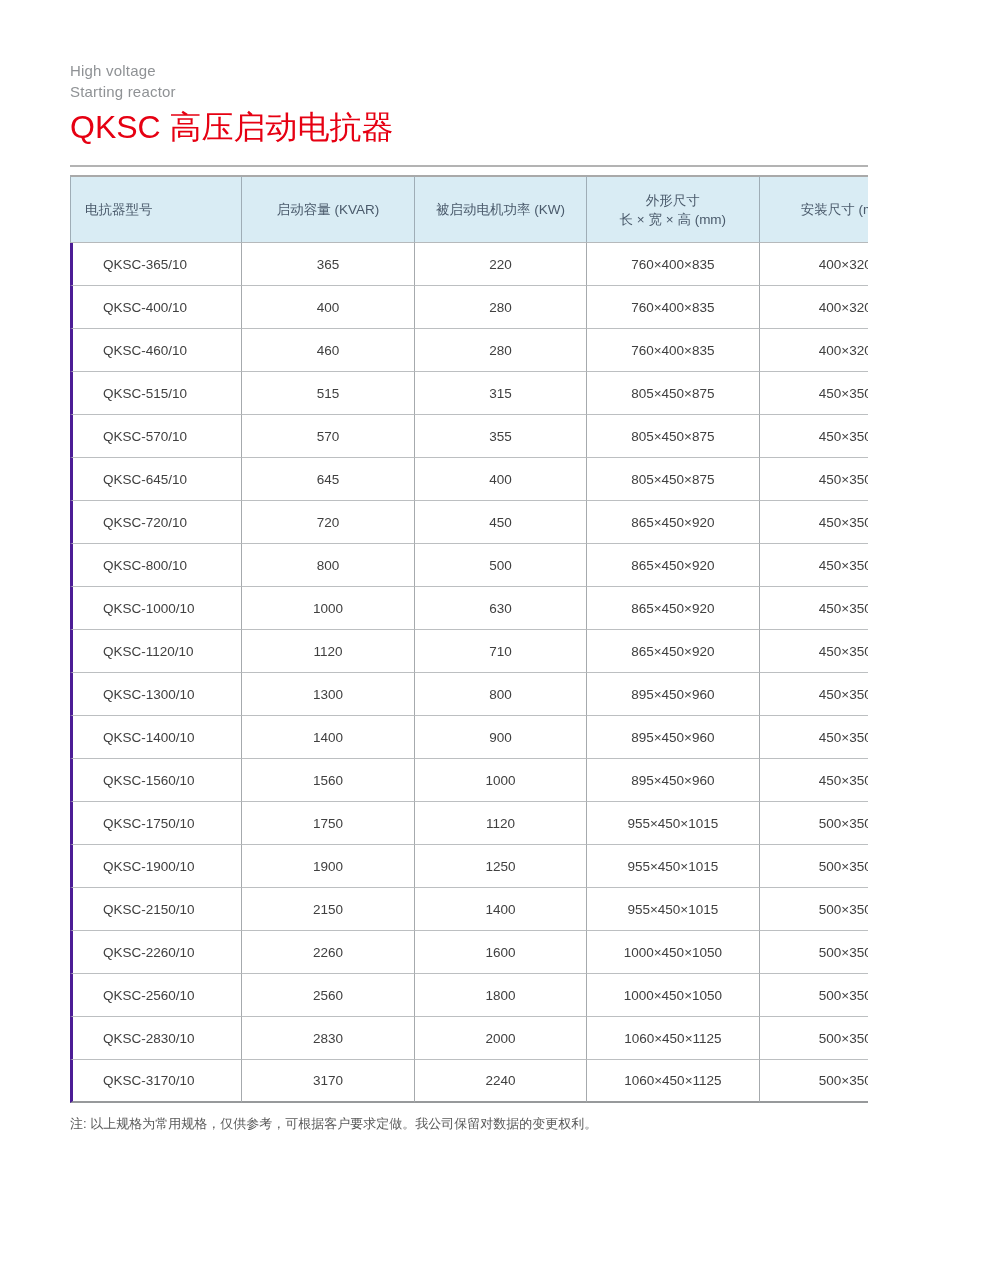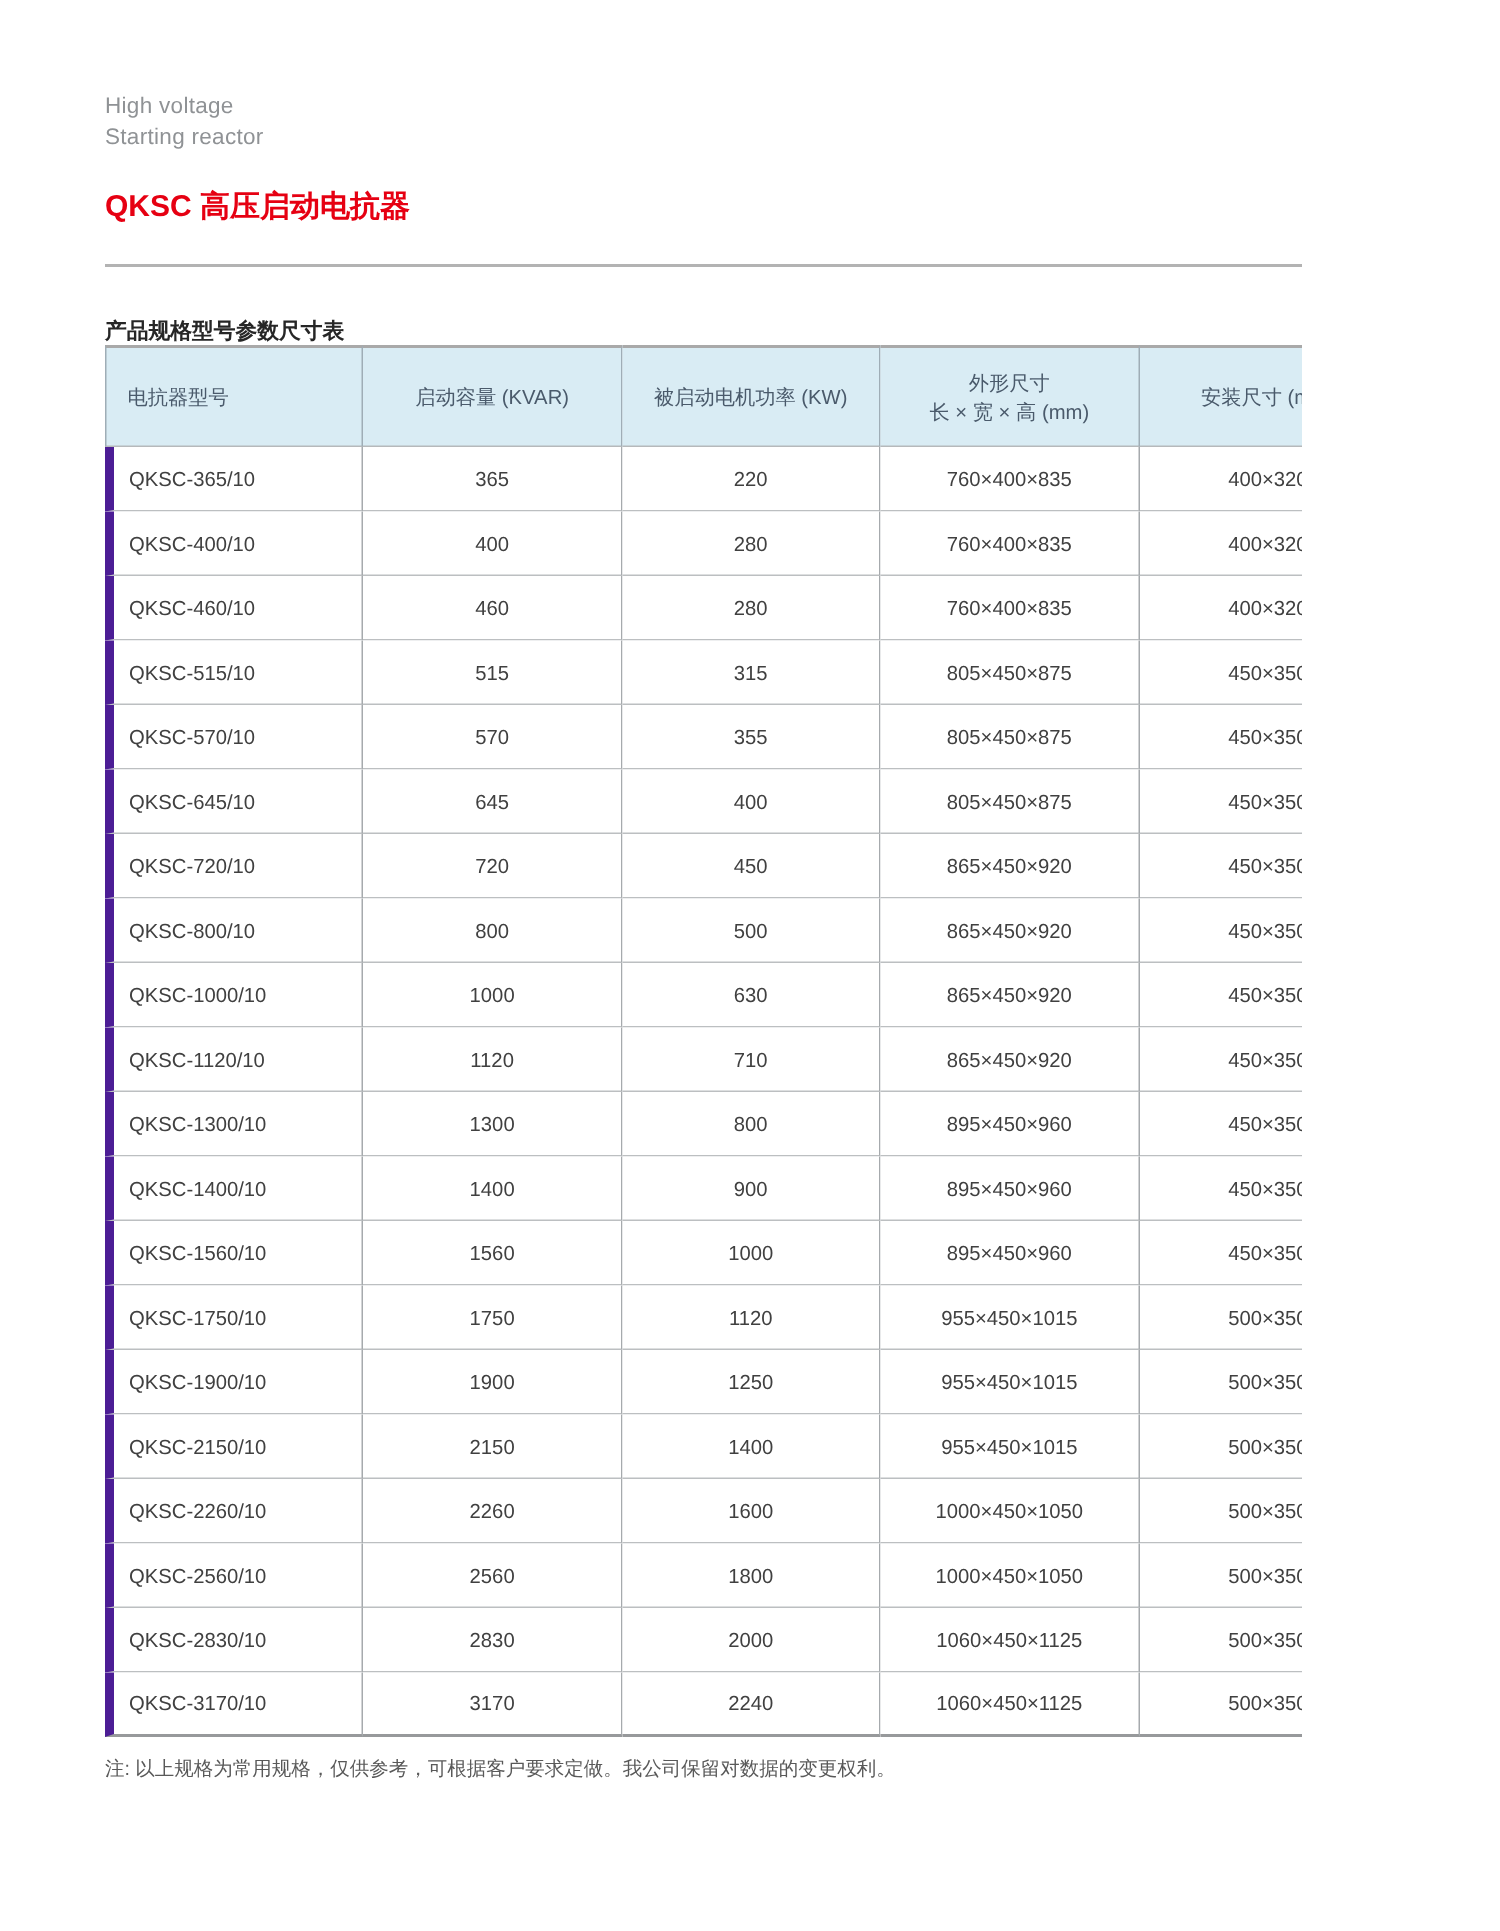--- a/index.html
+++ b/index.html
@@ -21,24 +21,24 @@
     width: 862px;
   }
   .subtitle {
     margin-top: 60px;
     font-size: 15px;
     line-height: 21px;
     color: #8f9295;
     letter-spacing: 0.2px;
   }
   .main-title {
-    margin-top: 19px;
-    font-size: 20px;
+    margin-top: 8px;
+    font-size: 32px;
     line-height: 34px;
-    font-weight: 700;
+    font-weight: 400;
     color: #e60012;
   }
   .divider {
     margin-top: 21px;
     height: 0;
     border: none;
     border-top: 2px solid #b3b3b3;
   }
   .section-title {
     margin-top: 33px;
@@ -79,23 +79,23 @@
     font-size: 13.5px;
     text-align: center;
     vertical-align: middle;
     border-right: 1px solid #a6aaad;
     border-bottom: 1px solid #bcbfc1;
     padding: 0 4px;
     box-sizing: border-box;
     background: #ffffff;
   }
   table.spec td:first-child {
-    border-left: 6px solid #4c1d95;
+    border-left: 3px solid #4c1d95;
     text-align: left;
-    padding-left: 10px;
+    padding-left: 30px;
   }
   table.spec tr:last-child td {
     border-bottom: 2px solid #97999b;
   }
   .note {
     margin-top: 12px;
     font-size: 13px;
     color: #595959;
   }
   .hdr-line2 { display: block; }
@@ -108,21 +108,20 @@
 
     <div class="subtitle">
       <div>High voltage</div>
       <div>Starting reactor</div>
     </div>
 
     <div class="main-title">QKSC 高压启动电抗器</div>
 
     <hr class="divider">
 
-    <div class="section-title">产品规格型号参数尺寸表</div>
 
     <table class="spec">
       <colgroup>
         <col>
           <col>
           <col>
           <col>
           <col>
       </colgroup>
       <thead>

